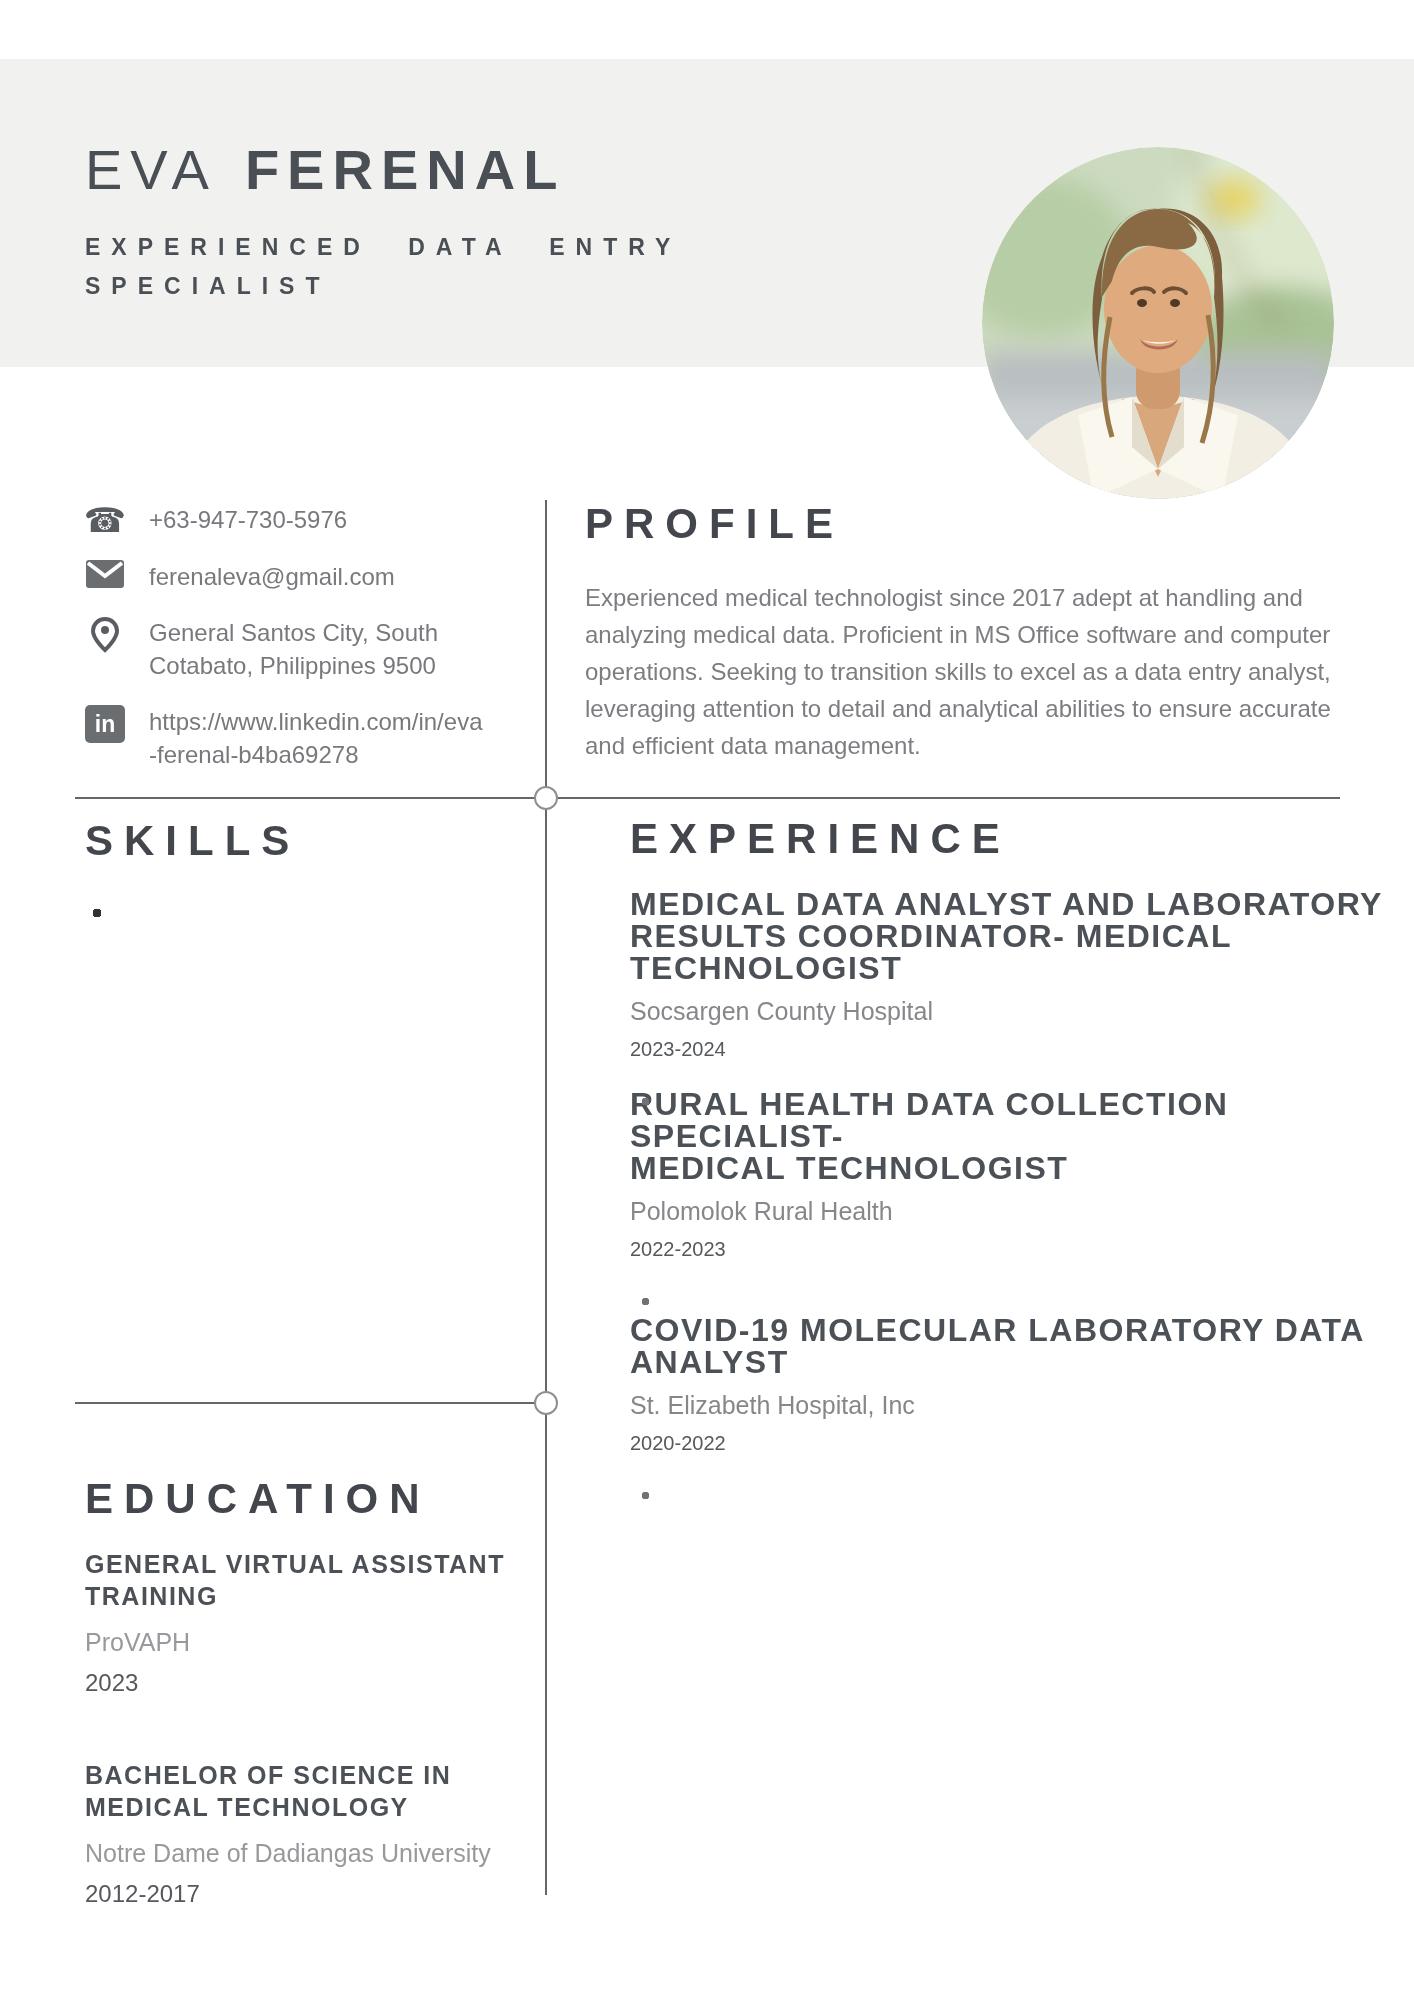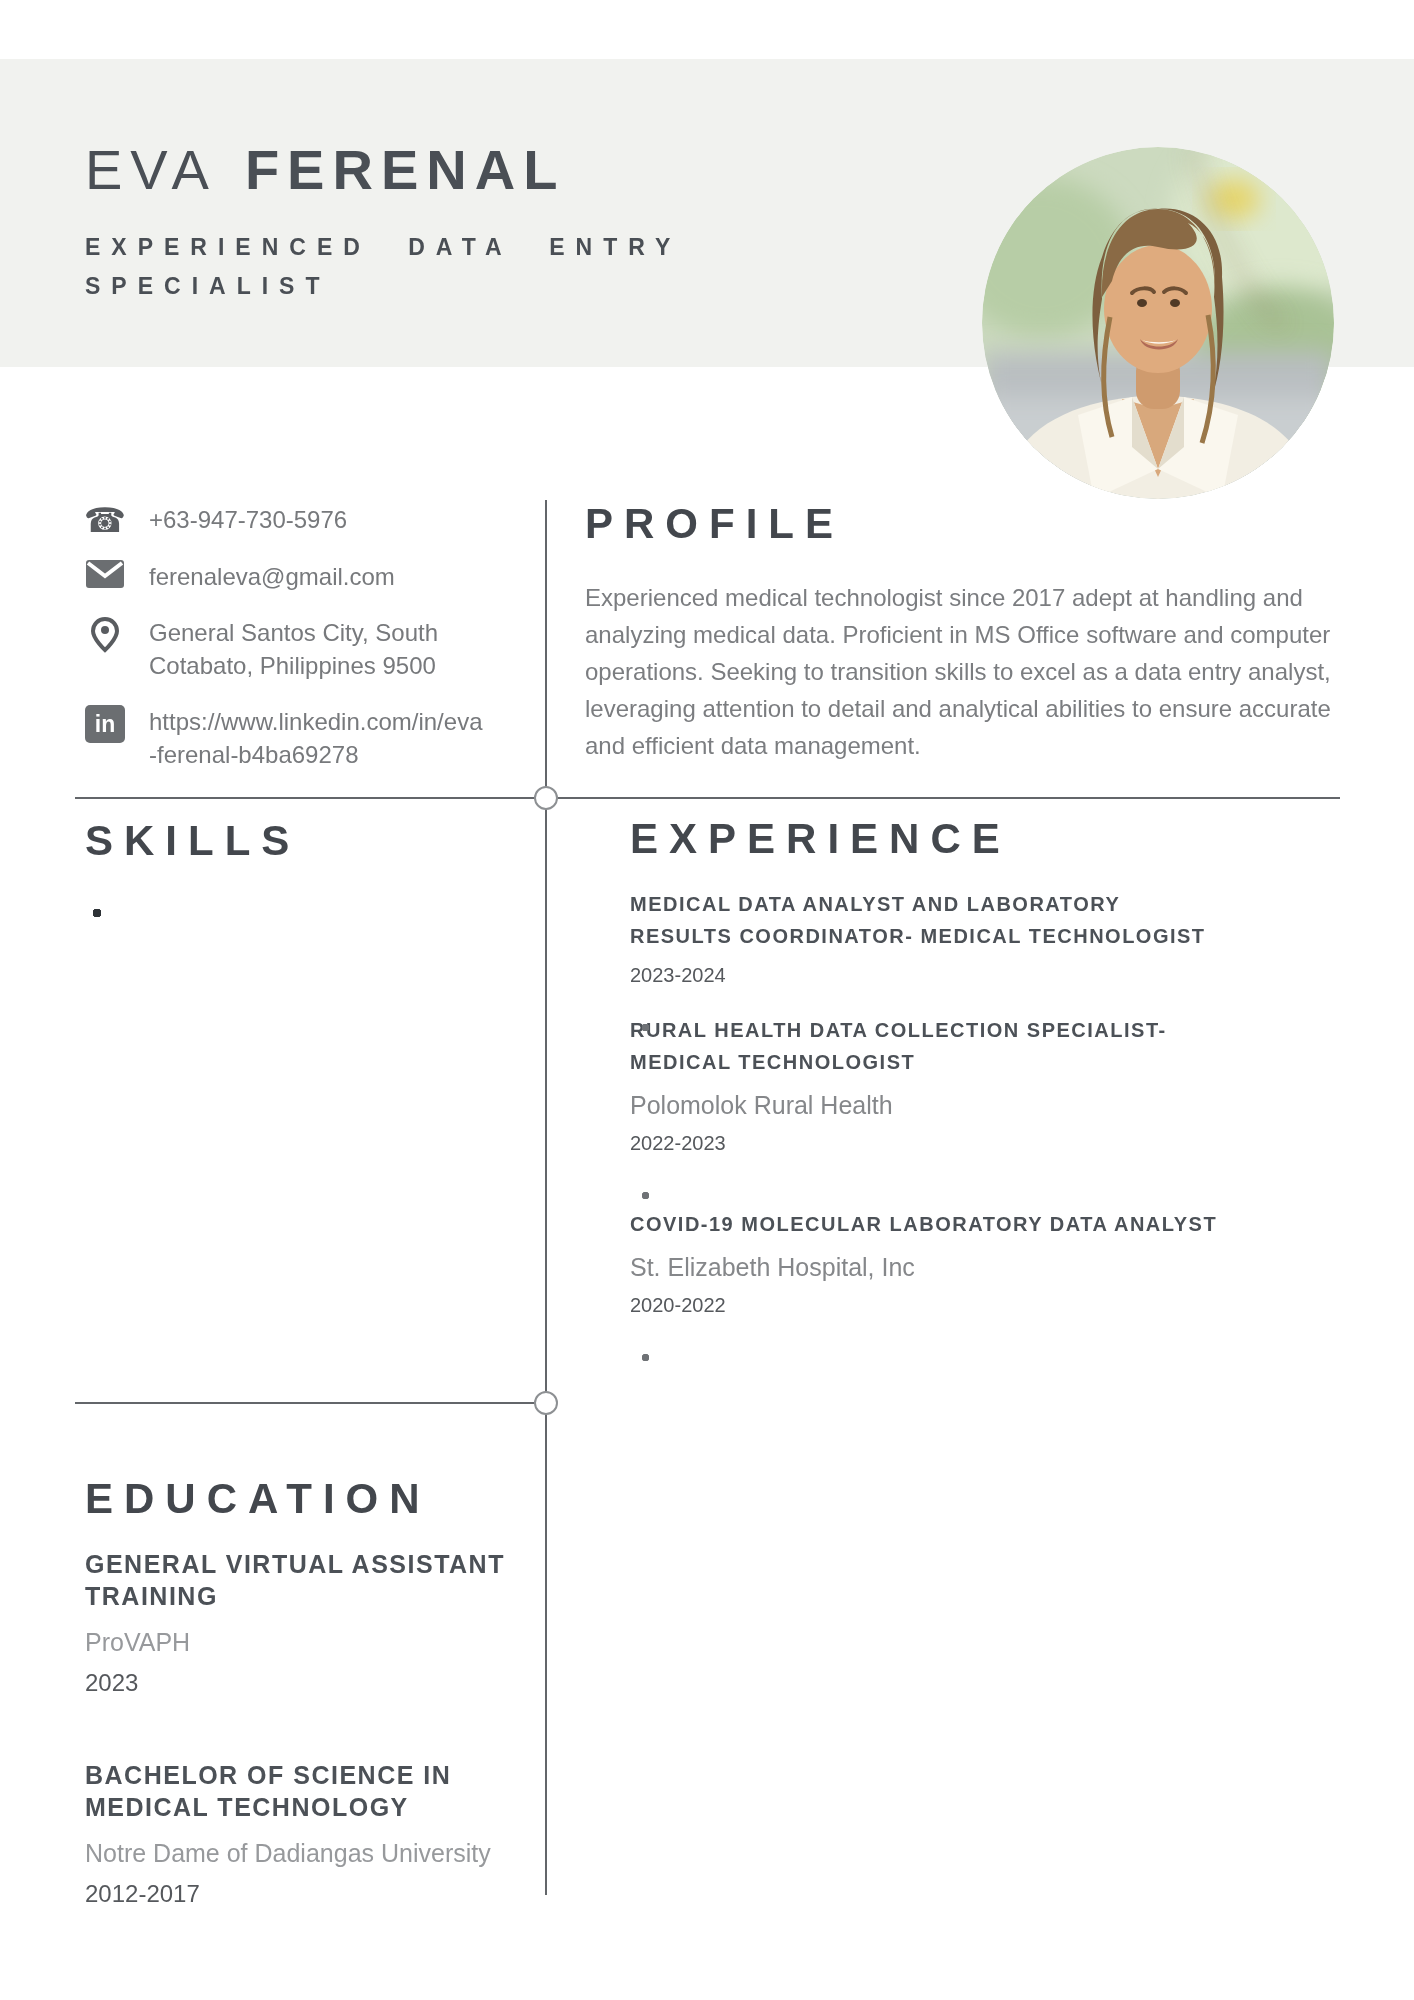--- a/index.html
+++ b/index.html
@@ -52,21 +52,21 @@
   .edu-degree{font-size:25px;font-weight:700;letter-spacing:1.5px;color:#4c5157;line-height:32px;white-space:pre-line;}
   .edu-school{margin-top:15px;font-size:25px;color:#97999c;line-height:30px;}
   .edu-years{margin-top:11px;font-size:24px;color:#55585c;line-height:29px;}
   
   .profile{position:absolute;left:585px;top:501px;width:785px;}
   .profile p{margin:32px 0 0 0;font-size:24px;line-height:37px;color:#7b7d80;max-width:775px;}
   .experience{position:absolute;left:585px;top:816px;width:785px;margin-left:45px;}
   .job{margin-top:26px;}
   .job[data-index="1"]{margin-top:24px;}
   .job[data-index="2"]{margin-top:50px;}
-  .job-title{font-size:20px;font-weight:700;letter-spacing:1.5px;color:#4c5157;line-height:32px;white-space:pre-line;max-width:770px;}
+  .job-title{font-size:32px;font-weight:700;letter-spacing:1.5px;color:#4c5157;line-height:32px;white-space:pre-line;max-width:770px;}
   .job-company{margin-top:12px;font-size:25px;color:#85878a;line-height:30px;}
   .job-dates{margin-top:9px;font-size:20px;color:#55585c;line-height:29px;}
   .job ul{margin-top:22px;}
   .job li{
     position:relative;padding-left:42px;font-size:23px;line-height:31px;color:#7b7d80;
     margin-bottom:8px;max-width:760px;
   }
   .job[data-index="1"] li,.job[data-index="2"] li{margin-bottom:19px;}
   .job li::before{content:"";position:absolute;left:12px;top:12px;width:7px;height:7px;border-radius:50%;background:#6f7276;}
 </style>
@@ -216,20 +216,21 @@
     <p>Experienced medical technologist since 2017 adept at handling and analyzing medical data. Proficient in MS Office software and computer operations. Seeking to transition skills to excel as a data entry analyst, leveraging attention to detail and analytical abilities to ensure accurate and efficient data management.</p>
   </div>
 
   <div class="experience">
     <h2 class="section">EXPERIENCE</h2>
     <div>
 
         <div class="job" data-index="0">
           <div class="job-title">MEDICAL DATA ANALYST AND LABORATORY
 RESULTS COORDINATOR- MEDICAL TECHNOLOGIST</div>
+          <div class="job-company">Socsargen County Hospital</div>
           <div class="job-dates">2023-2024</div>
           <ul>
 
               <li data-index="0"></li>
 
               <li data-index="1"></li>
 
               <li data-index="2"></li>
 
               <li data-index="3"></li>

